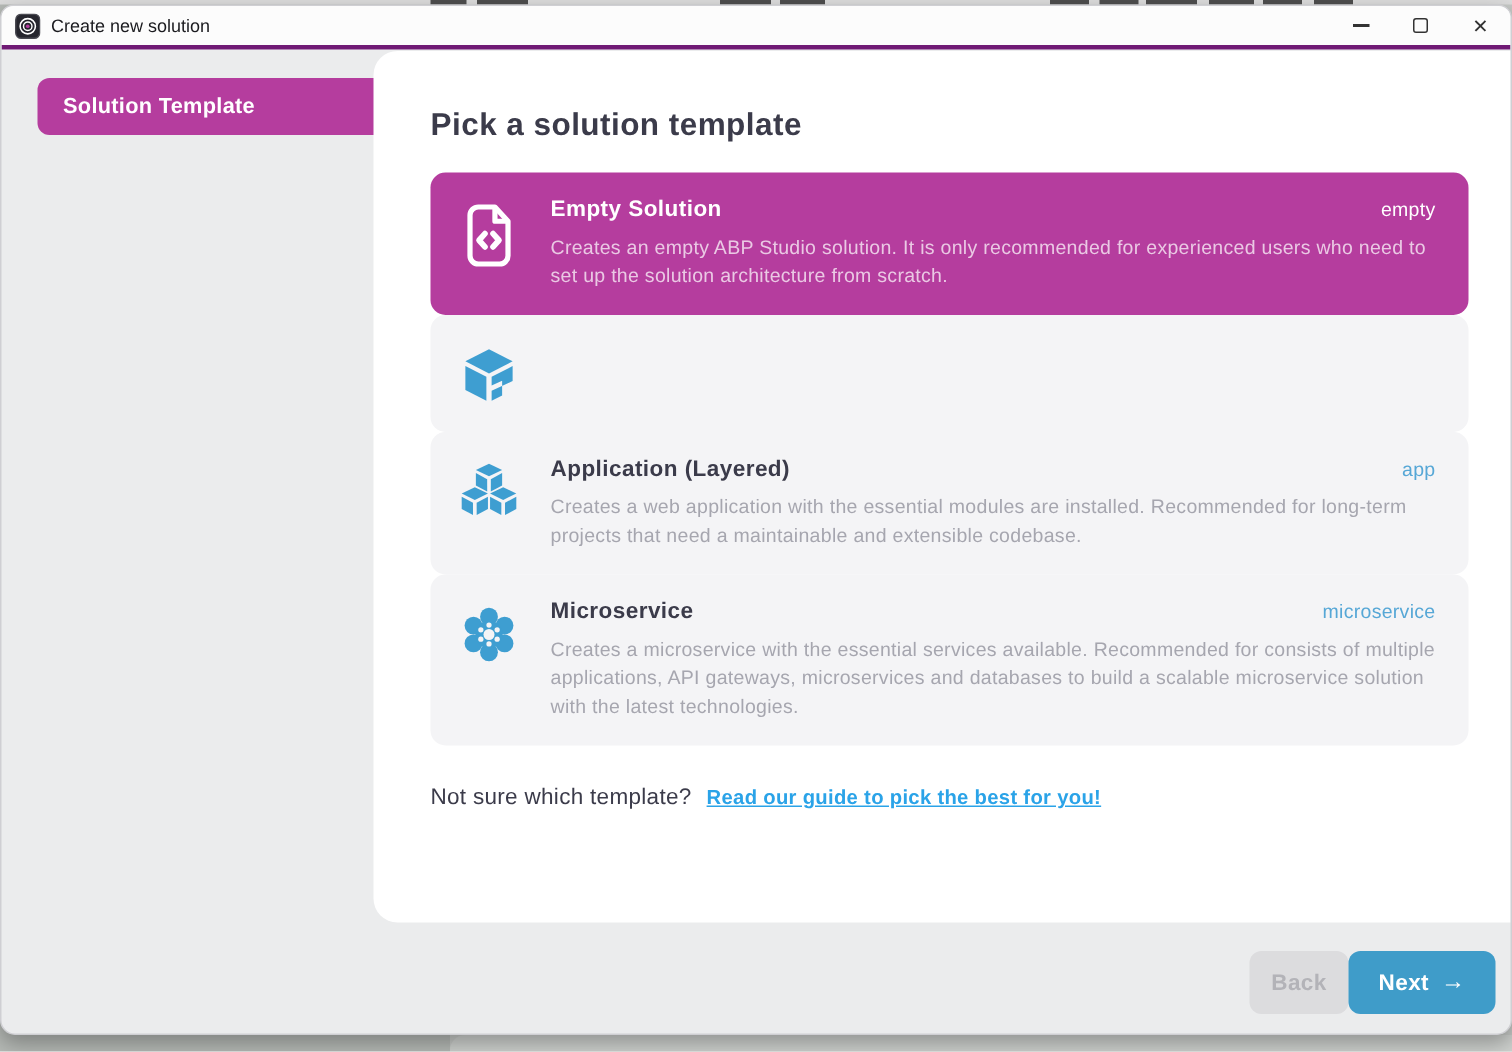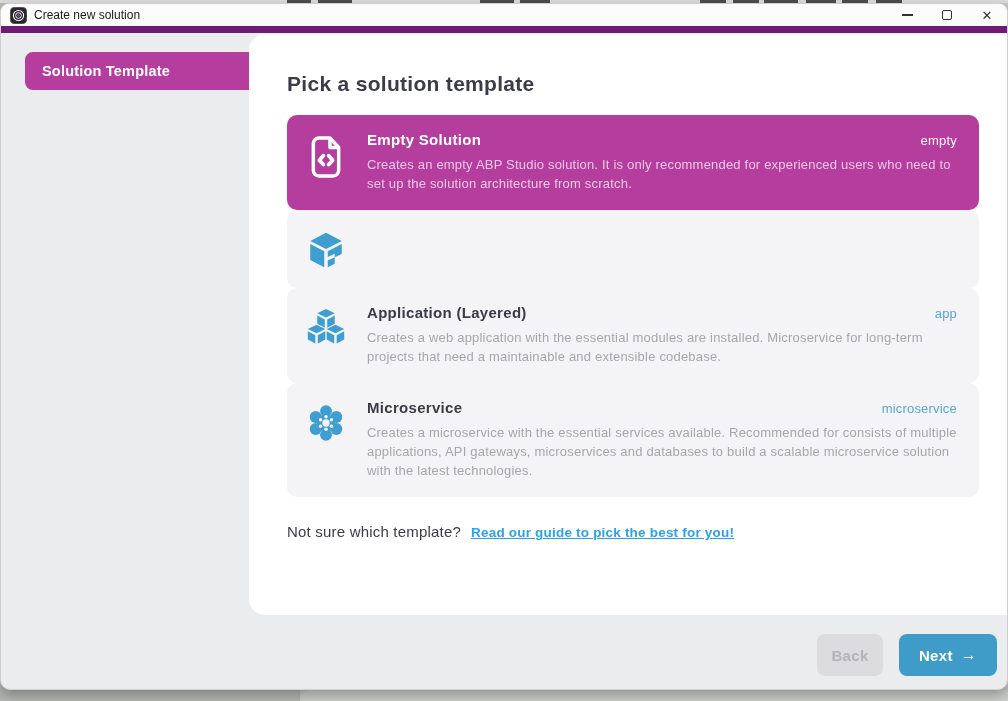--- a/index.html
+++ b/index.html
@@ -31,21 +31,21 @@
   
   .dialog {
     position:absolute; left:0; top:3px; width:1008px; height:687px;
     background:#ebeced; border:1px solid #cfcfd3;
     border-radius:9px 9px 10px 10px;
     box-shadow:0 6px 14px rgba(0,0,0,.3);
     overflow:hidden;
   }
   .titlebar {
     position:absolute; left:0; top:0; right:0; height:29px;
-    background:#fcfcfc; border-bottom:7px solid #701a75;
+    background:#fcfcfc; border-bottom:3px solid #701a75;
     display:flex; align-items:center;
   }
   .app-icon { width:17px; height:17px; margin:0 7px 0 9px; flex:0 0 auto; }
   .title-text { font-size:12px; color:#1b1b1f; }
   .win-controls { margin-left:auto; display:flex; align-items:center; height:100%; }
   .win-btn { width:40px; height:100%; display:flex; align-items:center; justify-content:center; cursor:pointer; }
   .glyph-min { width:11px; height:1.4px; background:#333; display:block; }
   .glyph-max { width:10px; height:10px; border:1.4px solid #333; border-radius:2px; display:block; }
   .glyph-close { font-size:13px; color:#333; line-height:1; }
 
@@ -83,21 +83,21 @@
   .card.selected { background:#b53d9e; }
   .card.selected .c-title { color:#fff; }
   .card.selected .c-tag { color:#fff; }
   .card.selected .c-desc { color:rgba(255,255,255,.72); }
 
   .guide-row { display:flex; align-items:baseline; gap:10px; margin-top:26px; }
   .guide-q { font-size:15px; color:#3b3b4a; letter-spacing:.2px; }
   .guide-link { font-size:13.5px; font-weight:bold; color:#2aa3e8; text-decoration:underline; letter-spacing:.2px; cursor:pointer; }
 
   
-  .actions { position:absolute; right:10px; bottom:13px; display:flex; gap:16px; }
+  .actions { position:absolute; right:10px; bottom:13px; display:flex; gap:0; }
   .btn {
     height:42px; border:none; border-radius:8px;
     font-family:"Liberation Sans", sans-serif; font-size:15px; font-weight:bold;
     letter-spacing:.3px;
   }
   .btn-back { width:66px; background:#dcdcde; color:#b3b3b8; cursor:default; }
   .btn-next { width:98px; background:#3f9cc9; color:#fff; cursor:pointer;
               display:flex; align-items:center; justify-content:center; gap:8px; }
   .btn-next .arrow { font-size:16px; line-height:1; }
 </style>
@@ -184,21 +184,21 @@
                   <path d="M5 -0.4 L0.7 1.9 0.7 6.6 5 4.3 Z"></path>
       </g>
     </g>
   </svg>
           </div>
     <div class="body">
       <div class="toprow">
         <span class="c-title">Application (Layered)</span>
         <span class="c-tag">app</span>
       </div>
-      <div class="c-desc">Creates a web application with the essential modules are installed. Microservice for long-term projects that need a maintainable and extensible codebase.</div>
+      <div class="c-desc">Creates a web application with the essential modules are installed. Recommended for long-term projects that need a maintainable and extensible codebase.</div>
     </div>
   </div>
         <div class="card">
     <div class="iconbox">
             <svg width="42" height="42" viewBox="0 0 24 24">
     <g class="blue">
       <circle cx="12" cy="5.2" r="3.4"></circle>
                 <circle cx="17.9" cy="8.6" r="3.4"></circle>
                 <circle cx="17.9" cy="15.4" r="3.4"></circle>
       <circle cx="12" cy="18.8" r="3.4"></circle>

